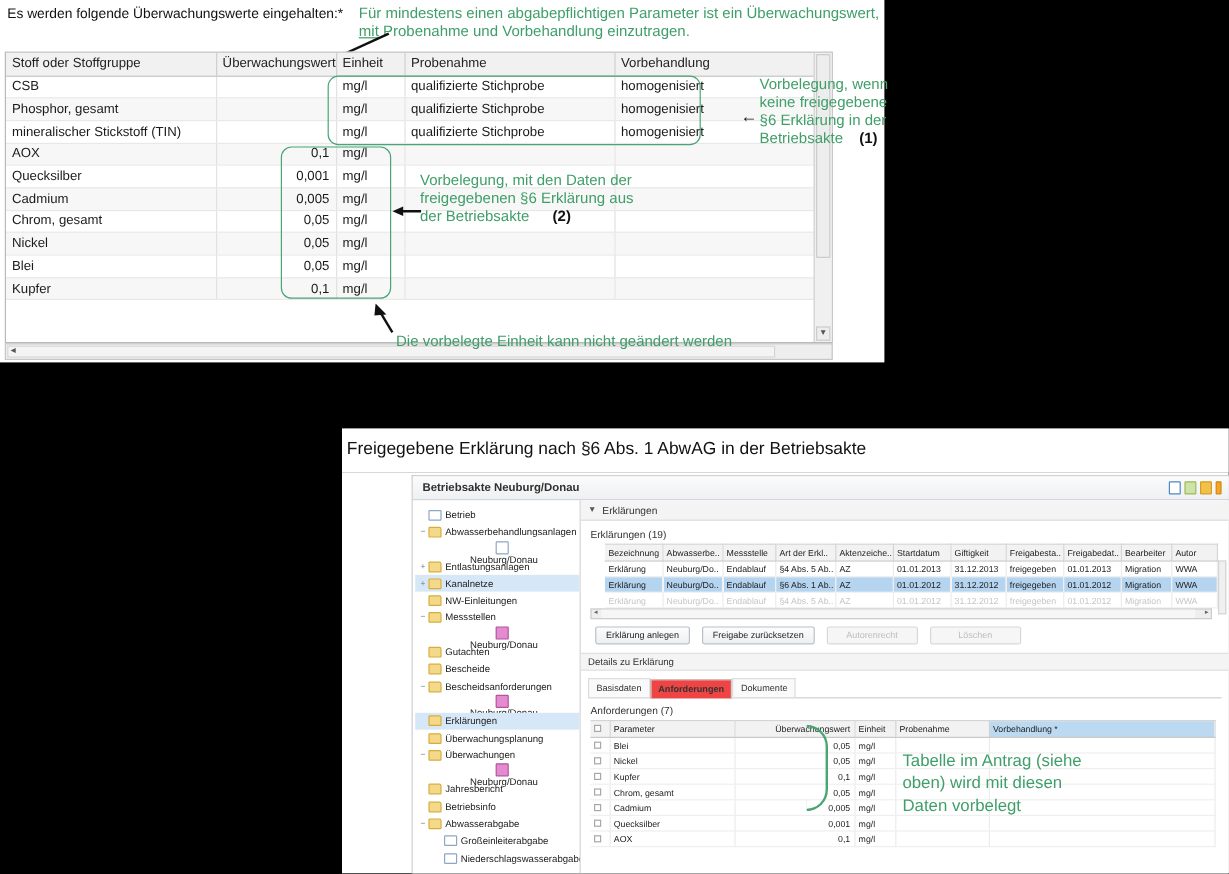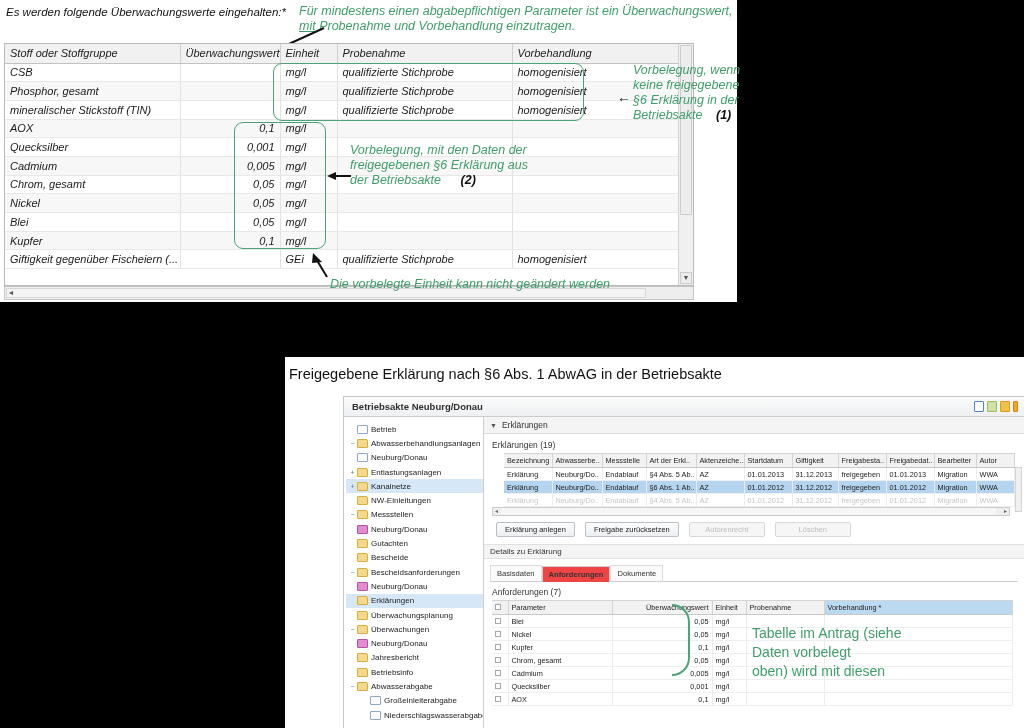--- a/index.html
+++ b/index.html
@@ -9,21 +9,20 @@
     background: #000000;
     font-family: "Liberation Sans", sans-serif;
     overflow: hidden;
   }
   #root { position: relative; width: 1024px; height: 728px; background: #000; }
 
   
   .top-panel {
     position: absolute; left: 0; top: 0; width: 737px; height: 302px;
     background: #ffffff;
-    font-style: italic;
   }
   .intro-line {
     position: absolute; left: 6px; top: 6px;
     font-size: 11.5px; color: #111; white-space: nowrap;
   }
   .anno { color: #3f9e69; font-size: 12.5px; line-height: 15px; }
   .anno-top {
     position: absolute; left: 299px; top: 4px; width: 440px;
   }
   .anno-top u { text-decoration: underline; }
@@ -142,21 +141,21 @@
     white-space: nowrap; display: flex; align-items: center; padding-left: 2px;
   }
   .tnode.sel { background: #d6e7f7; }
   .tnode .exp {
     width: 9px; font-size: 7px; color: #777; text-align: center; flex: 0 0 9px;
   }
   .tnode .ico { width: 11px; height: 9px; margin-right: 3px; flex: 0 0 11px; }
   .ico-folder { background: #f5d98b; border: 1px solid #d8ad3f; border-radius: 1px 2px 1px 1px; }
   .ico-doc { background: #ffffff; border: 1px solid #8fa7c4; border-radius: 1px; }
   .ico-pin { background: #e48ad0; border: 1px solid #b4539e; border-radius: 1px; }
-  .ind1 { padding-left: 11px; }
+  .ind1 { padding-left: 11px; flex-direction: column; }
   .ind2 { padding-left: 24px; }
 
   
   .content { flex: 1; position: relative; background: #fff; overflow: hidden; }
   .sec-head {
     height: 17px; background: #f4f4f4; border-bottom: 1px solid #dcdcdc;
     font-size: 8.5px; color: #333; display: flex; align-items: center; padding-left: 6px;
   }
   .sec-head .caret { margin-right: 5px; font-size: 7px; color: #555; }
   .sub-count { font-size: 8.5px; color: #333; padding: 6px 0 3px 8px; }
@@ -315,27 +314,20 @@
               <td class="c-unit">mg/l</td>
               <td class="c-probe"></td>
               <td class="c-vor"></td>
             </tr>
           <tr class="alt">
               <td class="c-name">Kupfer</td>
               <td class="c-val">0,1</td>
               <td class="c-unit">mg/l</td>
               <td class="c-probe"></td>
               <td class="c-vor"></td>
-            </tr>
-          <tr>
-              <td class="c-name">Giftigkeit gegenüber Fischeiern (...</td>
-              <td class="c-val"></td>
-              <td class="c-unit">GEi</td>
-              <td class="c-probe">qualifizierte Stichprobe</td>
-              <td class="c-vor">homogenisiert</td>
             </tr>
         </tbody>
       </table>
 
       <div class="vscroll">
         <div class="thumb"></div>
         <div class="arrow down">▼</div>
       </div>
     </div>
 
@@ -686,17 +678,17 @@
           </table>
 
         </div>
       </div>
     </div>
   </div>
 
   <div class="brace"></div>
   <div class="anno" id="anno-4">
     <div>Tabelle im Antrag (siehe</div>
+    <div>oben) wird mit diesen</div>
     <div>Daten vorbelegt</div>
-    <div>oben) wird mit diesen</div>
   </div>
 
 </div>
 
 </body></html>

